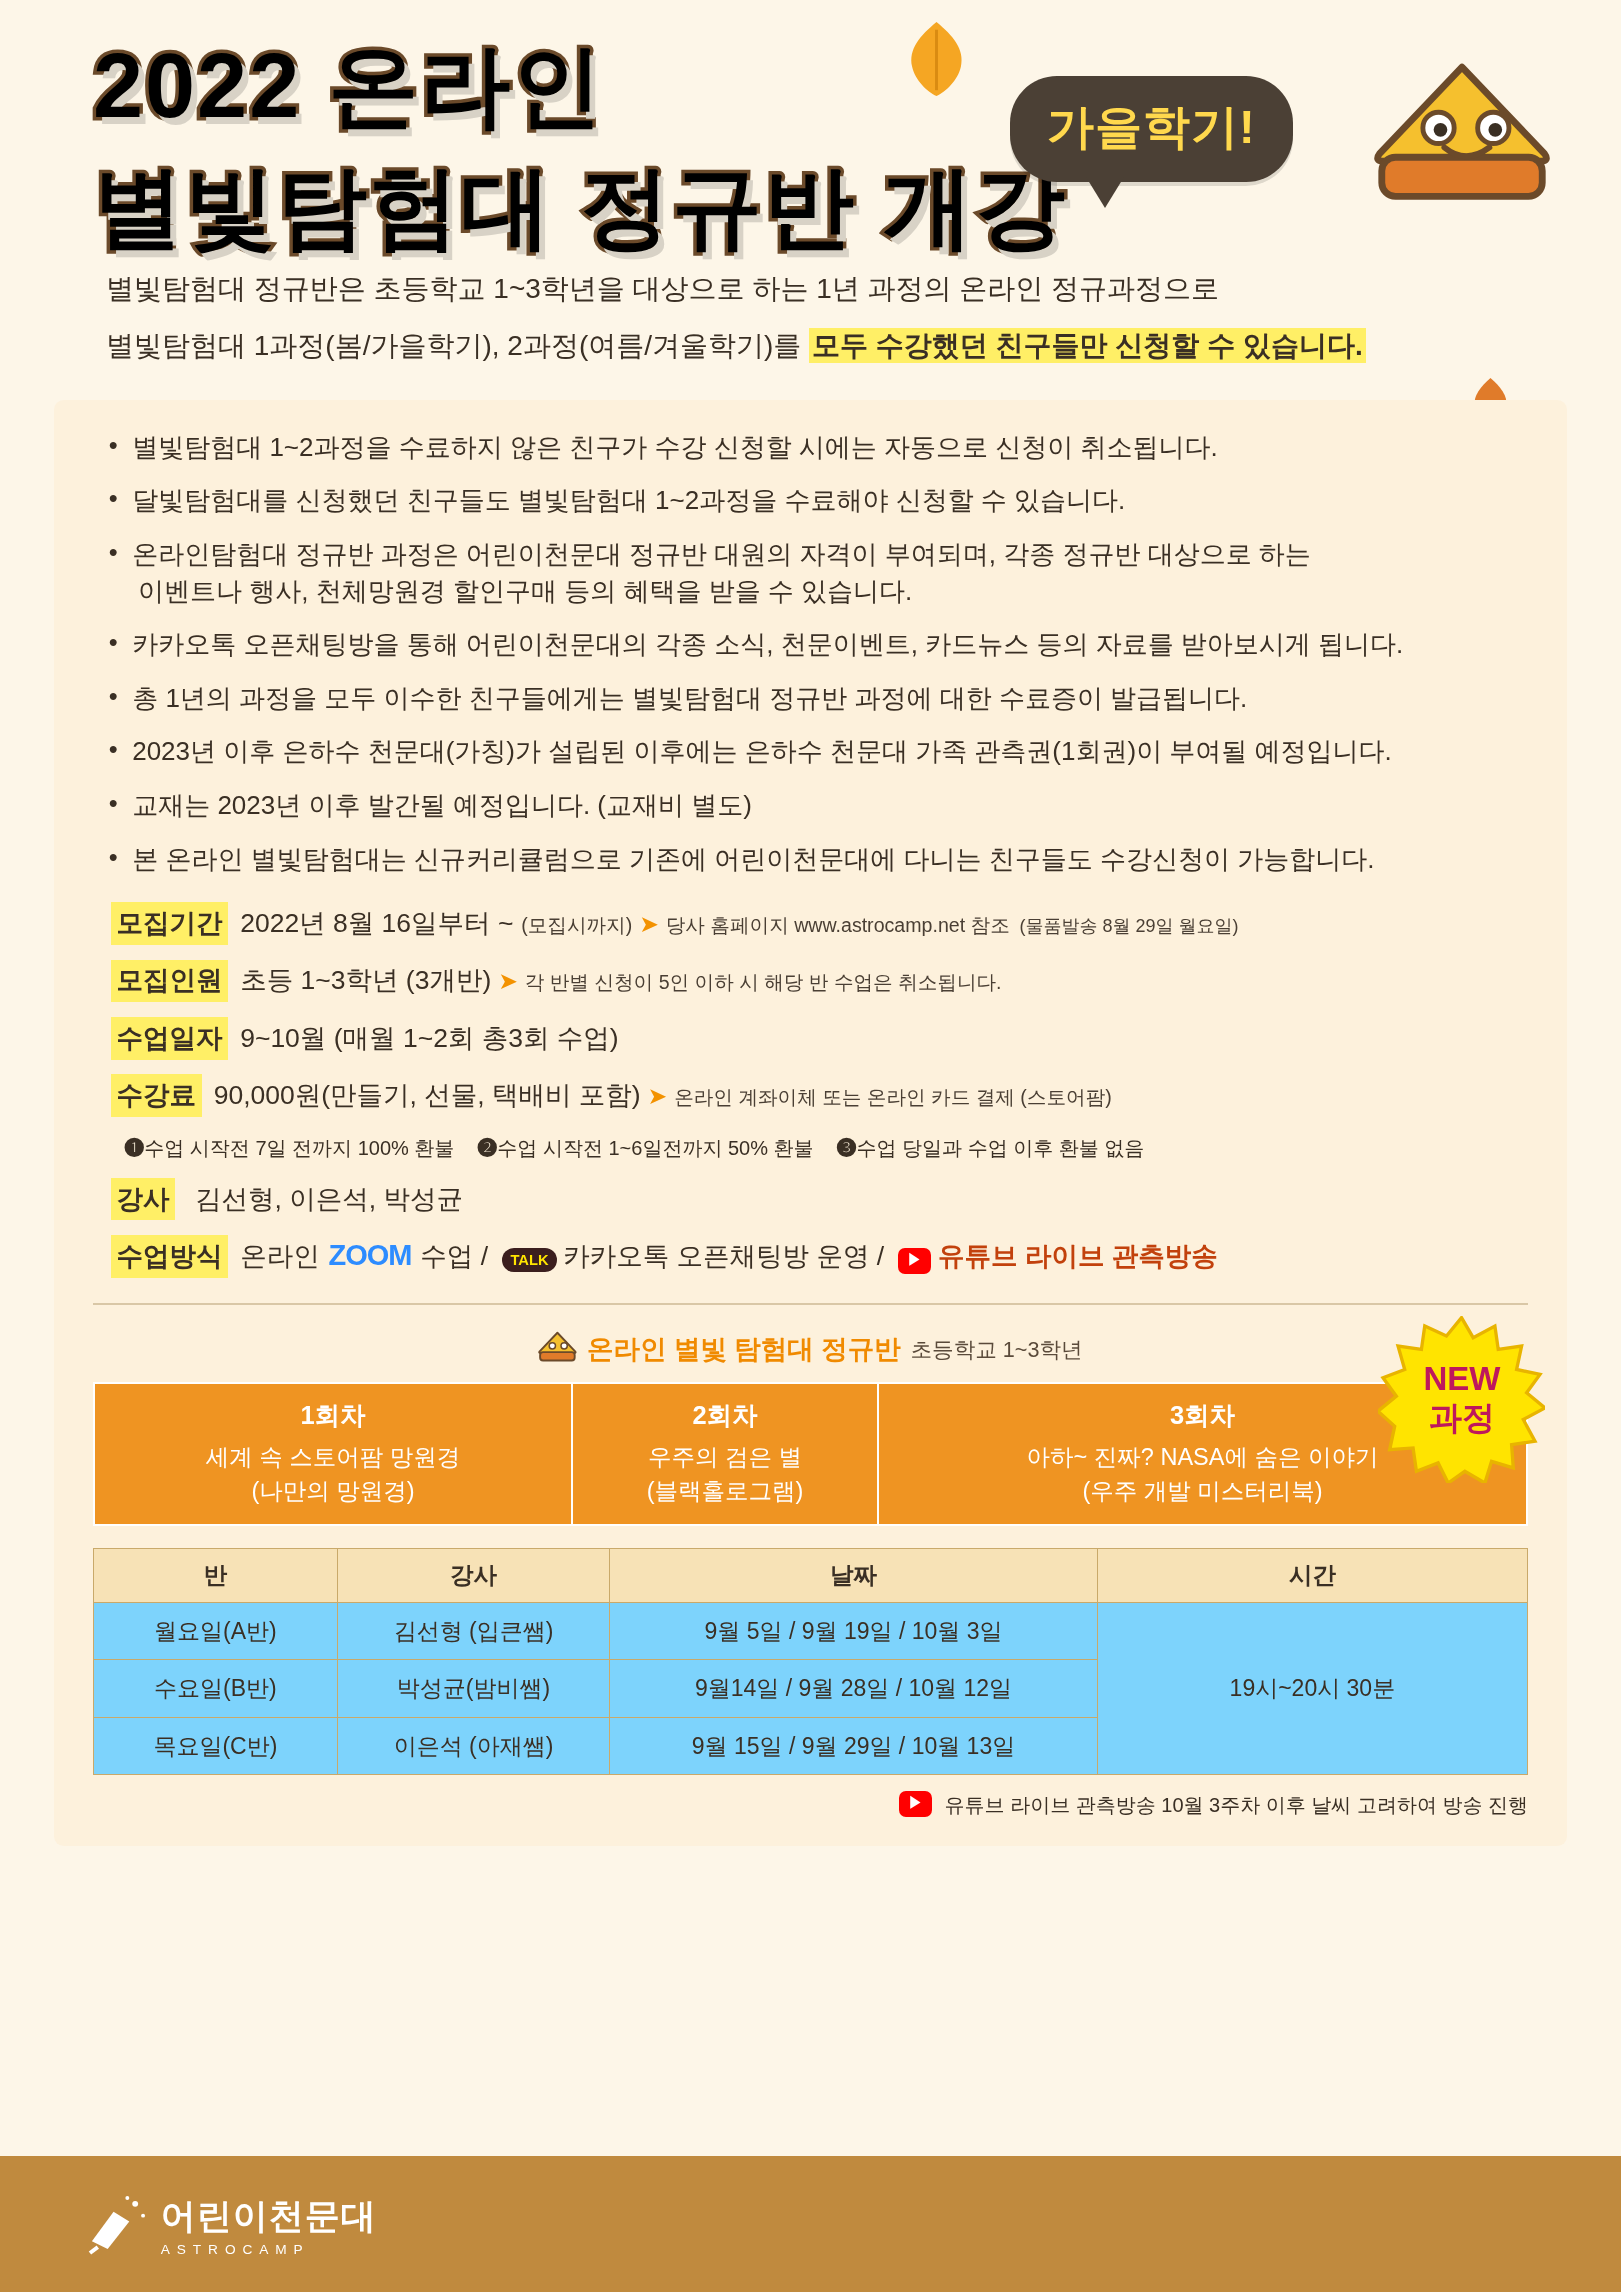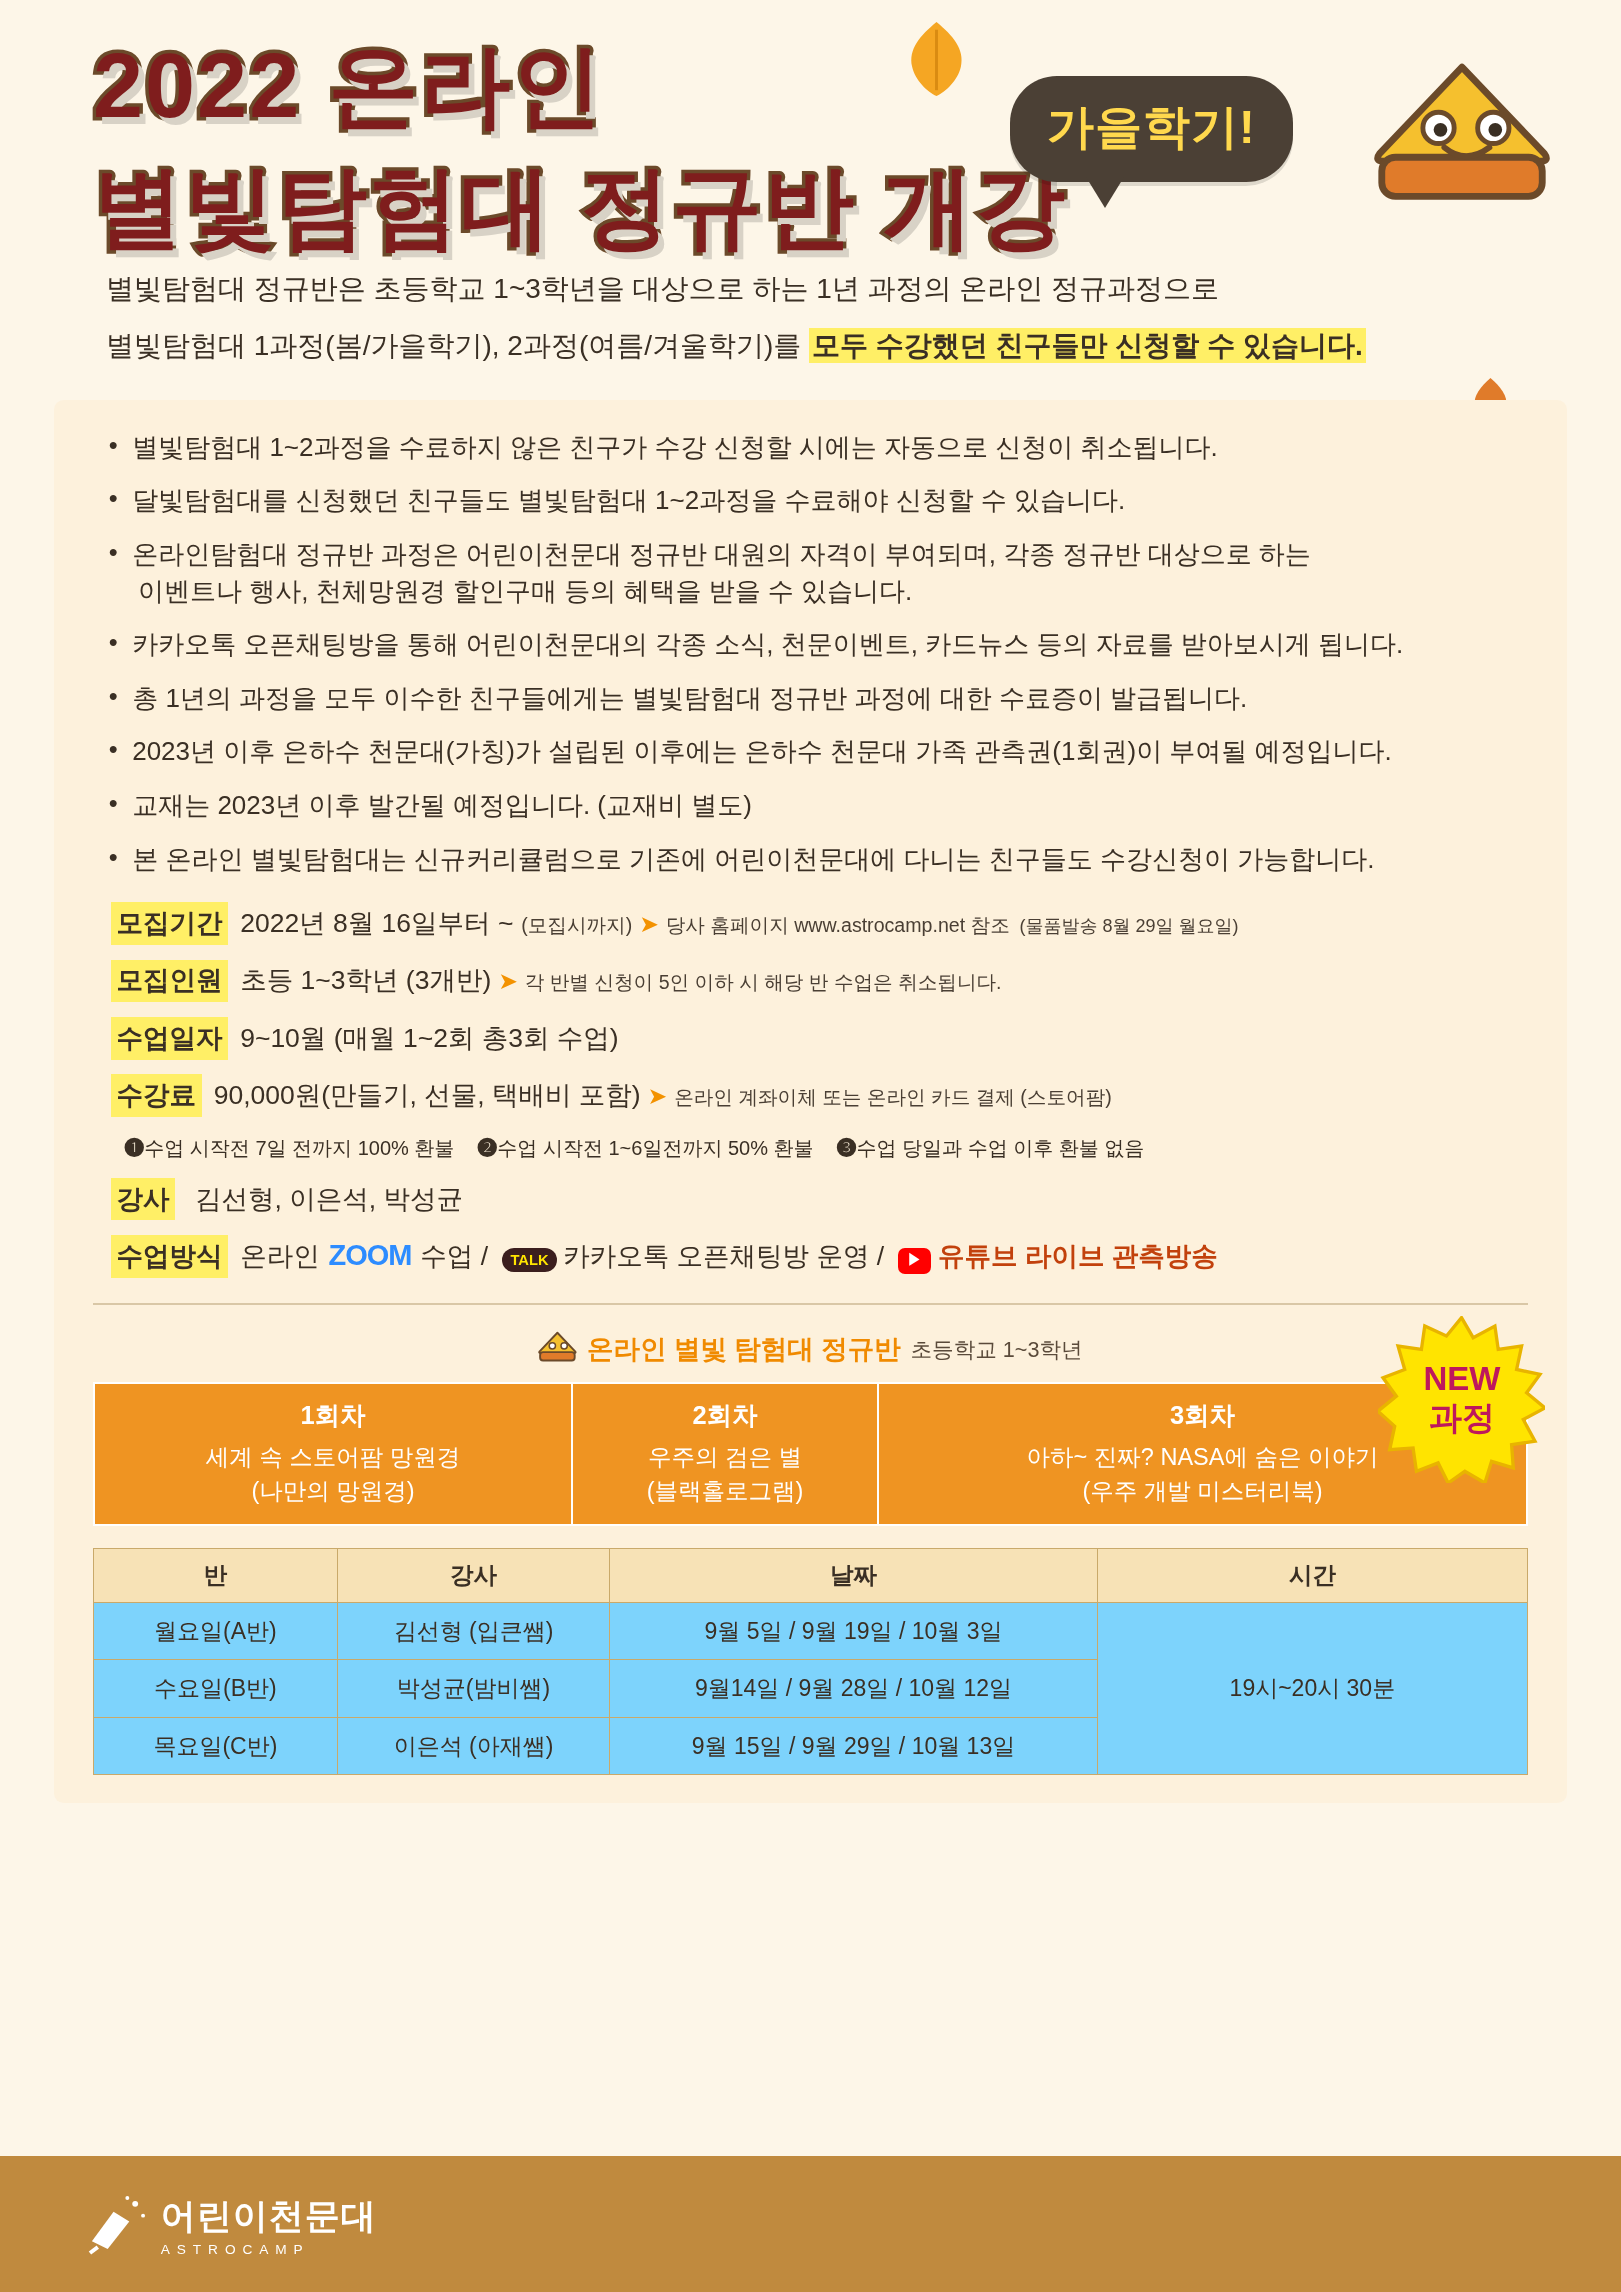--- a/index.html
+++ b/index.html
@@ -18,21 +18,21 @@
   .leaf svg { display:block; }
 
   
   .header { position:relative; padding:39px 0 0 0; height:382px; }
   .title-block { padding-left:93px; }
   .title-line {
     font-size:90px;
     font-weight:bold;
     letter-spacing:2px;
     line-height:1.06;
-    color:#7f1d1d;
+    color:#000000;
     -webkit-text-stroke:6.9px #6b4a2a;
     paint-order: stroke fill;
     text-shadow: 5.9px 6.9px 0 #d8d2c6;
     margin:0;
   }
   .title-line.second { margin-top:26px; }
 
   .bubble {
     position:absolute;
     left:1010px; top:76px;
@@ -357,20 +357,24 @@
       <td>9월14일 / 9월 28일 / 10월 12일</td>
     </tr>
     <tr>
       <td>목요일(C반)</td>
       <td>이은석 (아재쌤)</td>
       <td>9월 15일 / 9월 29일 / 10월 13일</td>
     </tr>
   </tbody>
     </table>
 
+  <div class="foot-note">
+    <span class="yt-chip">▶</span>
+    <span>유튜브 라이브 관측방송 10월 3주차 이후 날씨 고려하여 방송 진행</span>
+  </div>
 </div>
 
 <div class="footer">
   <div class="logo">
     <svg width="65" height="61" viewBox="0 0 66 62">
       <path d="M8 48 L30 18 L46 28 L24 56 Z" fill="#fff"></path>
       <path d="M14 54 L6 60" stroke="#fff" stroke-width="4"></path>
       <circle cx="52" cy="10" r="3" fill="#fff"></circle>
       <circle cx="60" cy="22" r="2" fill="#fff"></circle>
       <circle cx="44" cy="4" r="2" fill="#fff"></circle>

